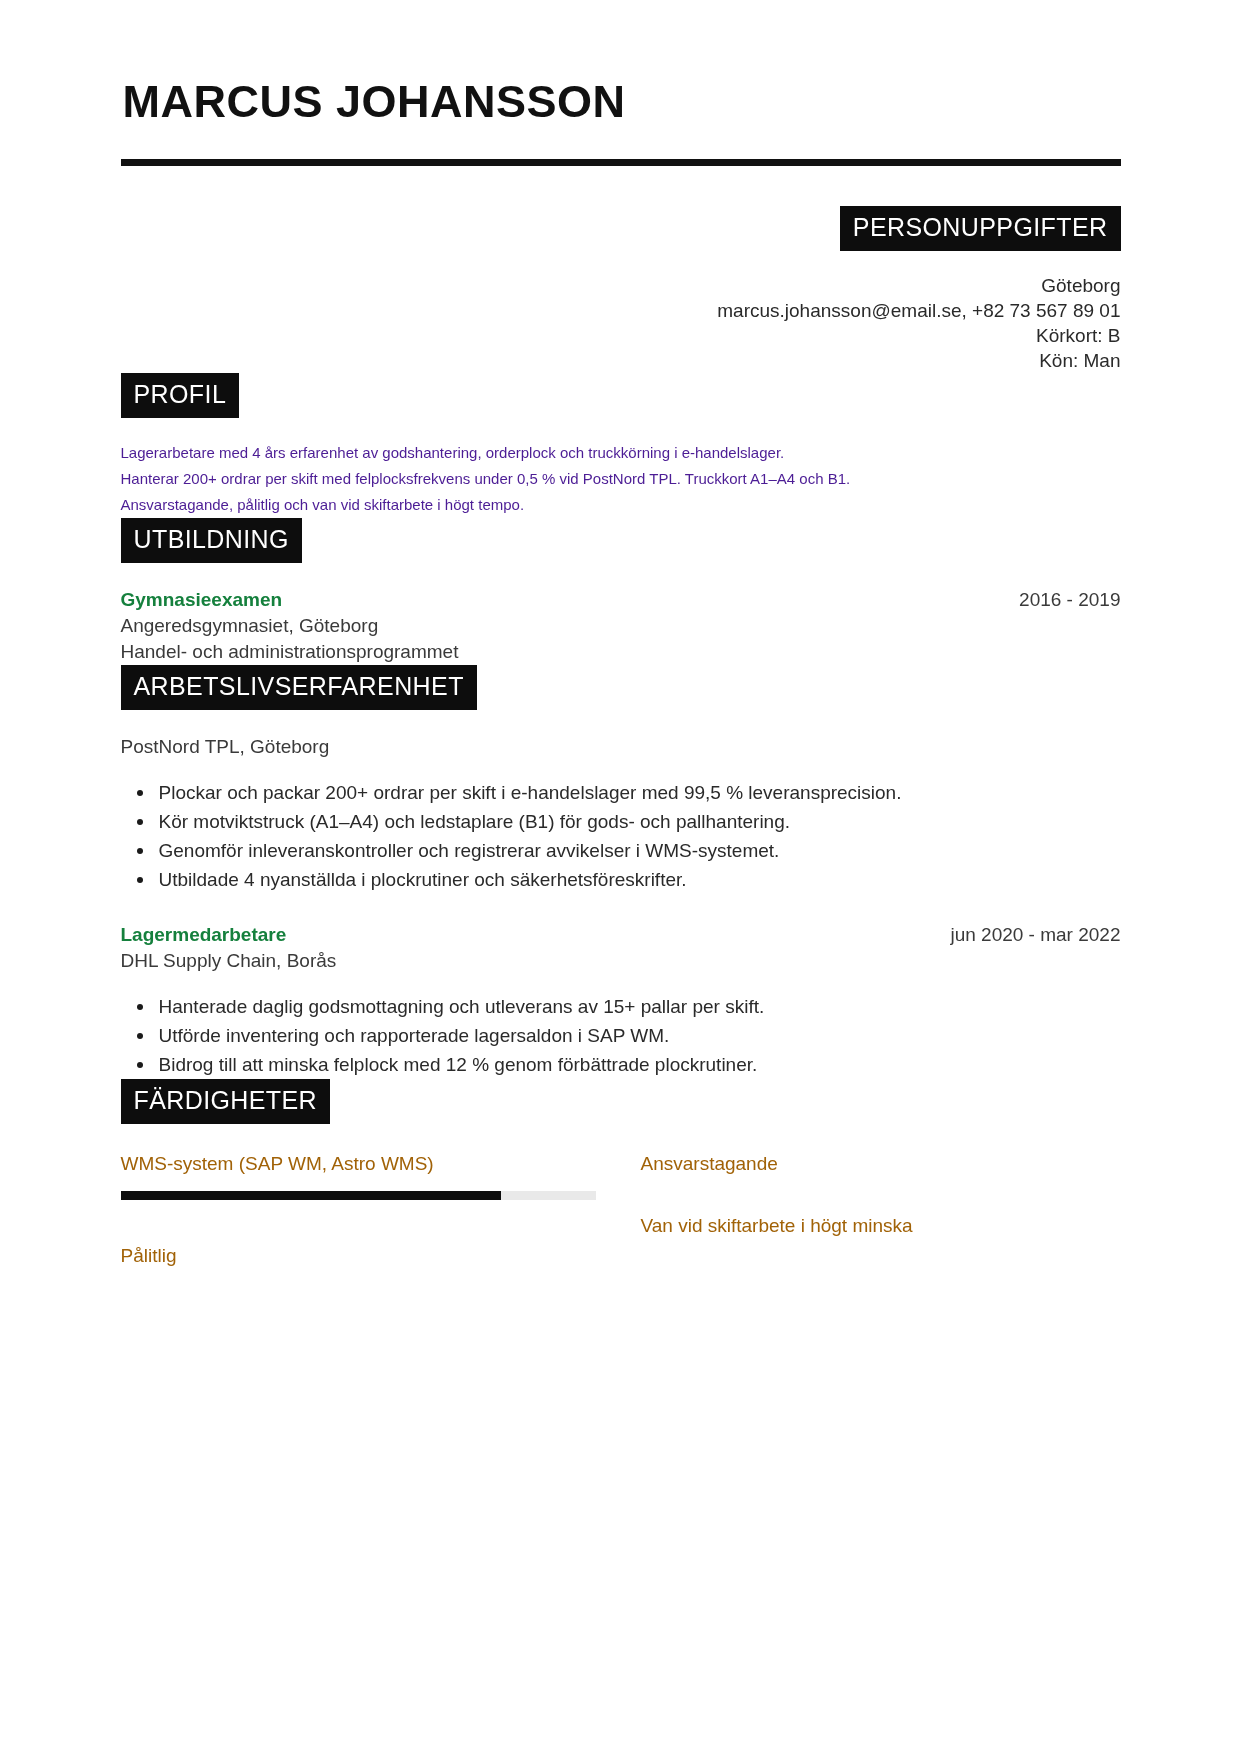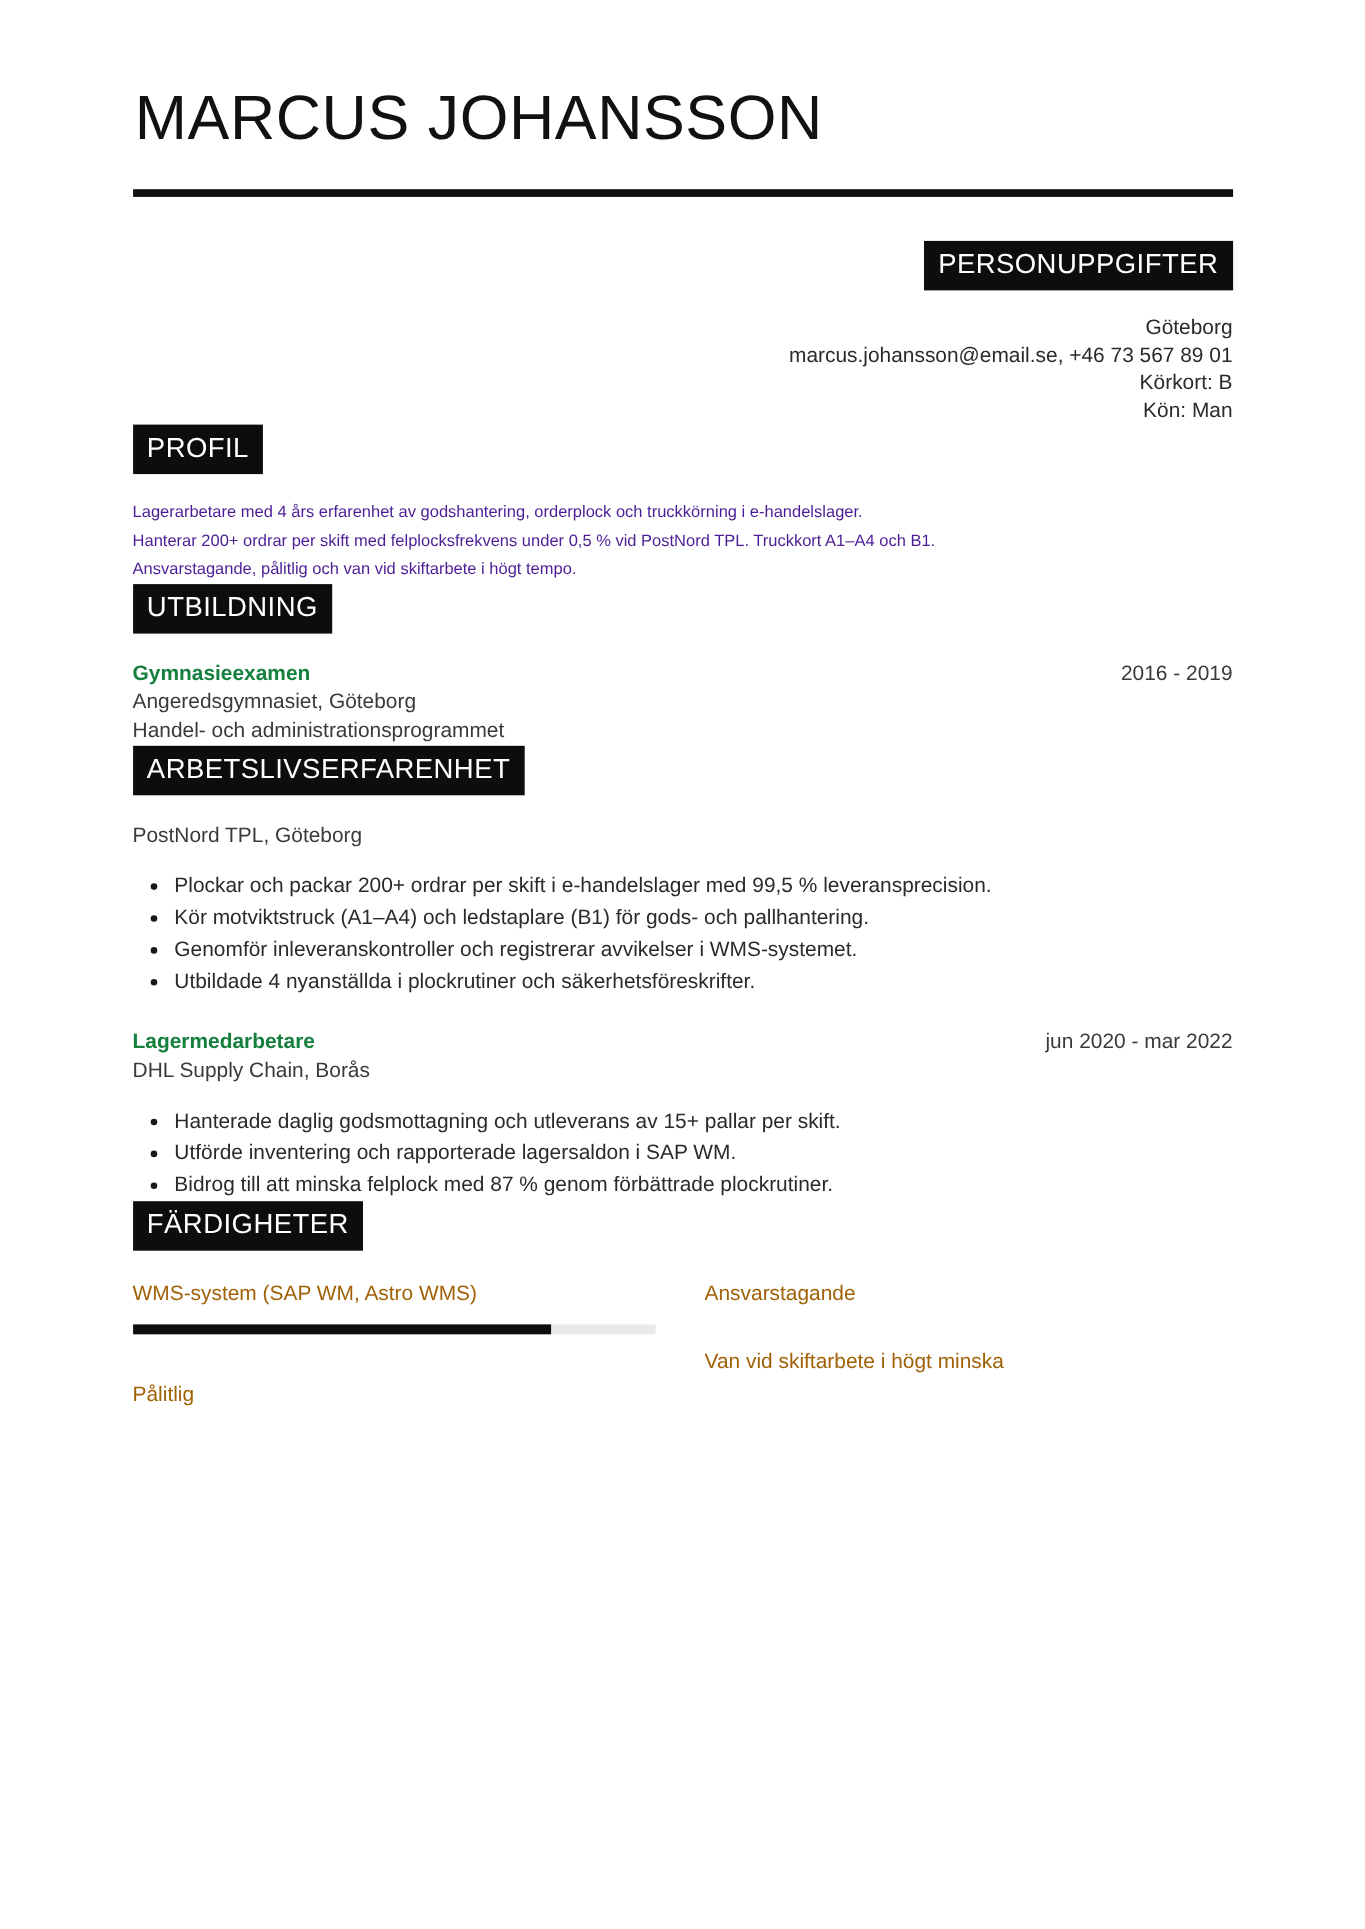--- a/index.html
+++ b/index.html
@@ -24,22 +24,22 @@
     padding: 78px 0 0 0;
   }
 
   .inner {
     margin: 0 auto;
     width: 1000px;
   }
 
   
   .name {
-    font-size: 57px;
-    font-weight: 400;
+    font-size: 45px;
+    font-weight: 700;
     letter-spacing: 0.5px;
     line-height: 1.05;
     color: #111111;
     margin: 0 0 0 2px;
     white-space: nowrap;
   }
   .name-rule {
     height: 7px;
     background: #111111;
     margin-top: 34px;
@@ -170,21 +170,21 @@
 <div class="page">
   <div class="inner">
 
     <h1 class="name">MARCUS JOHANSSON</h1>
     <div class="name-rule"></div>
 
     <div class="section s-personal">
       <div class="chip">PERSONUPPGIFTER</div>
       <div class="block-after-chip">
         <div class="body-line">Göteborg</div>
-        <div class="body-line">marcus.johansson@email.se, +46 73 567 89 01</div>
+        <div class="body-line">marcus.johansson@email.se, +82 73 567 89 01</div>
         <div class="body-line">Körkort: B</div>
         <div class="body-line">Kön: Man</div>
       </div>
     </div>
 
     <div class="section s-profil">
       <div class="chip">PROFIL</div>
       <div class="para block-after-chip">
         <div>Lagerarbetare med 4 års erfarenhet av godshantering, orderplock och truckkörning i e-handelslager.</div>
         <div>Hanterar 200+ ordrar per skift med felplocksfrekvens under 0,5 % vid PostNord TPL. Truckkort A1–A4 och B1.</div>
@@ -219,21 +219,21 @@
 
       <div class="entry" style="margin-top:28px">
         <div class="entry-head">
           <div class="entry-title">Lagermedarbetare</div>
           <div class="entry-date">jun 2020 - mar 2022</div>
         </div>
         <div class="entry-sub">DHL Supply Chain, Borås</div>
         <ul class="bullets">
           <li>Hanterade daglig godsmottagning och utleverans av 15+ pallar per skift.</li>
           <li>Utförde inventering och rapporterade lagersaldon i SAP WM.</li>
-          <li>Bidrog till att minska felplock med 87 % genom förbättrade plockrutiner.</li>
+          <li>Bidrog till att minska felplock med 12 % genom förbättrade plockrutiner.</li>
         </ul>
       </div>
     </div>
 
     <div class="section s-fard">
       <div class="chip">FÄRDIGHETER</div>
 
       <div class="skills-grid">
 
         <div class="skill-col-left">

